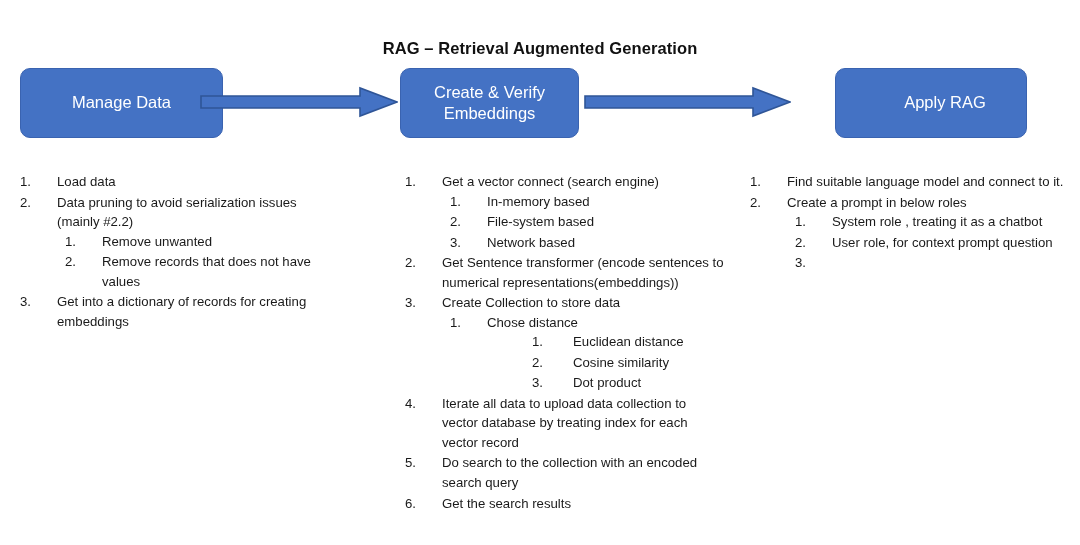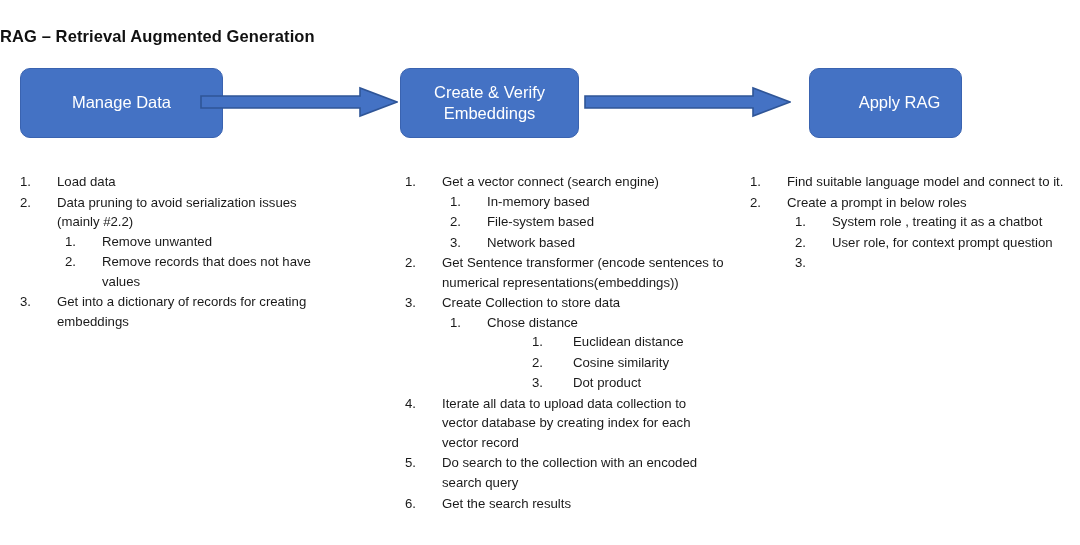--- a/index.html
+++ b/index.html
@@ -14,22 +14,23 @@
     font-family: "Liberation Sans", sans-serif;
     color: #1a1a1a;
     overflow: hidden;
     position: relative;
   }
 
   
   #diagram-title {
     position: absolute;
     left: 0;
-    top: 27px;
+    top: 39px;
     width: 1080px;
+    text-align: center;
     font-size: 16.5px;
     font-weight: bold;
     letter-spacing: 0.1px;
     color: #111111;
   }
 
   
   .flow-box {
     position: absolute;
     top: 68px;
@@ -42,21 +43,21 @@
     align-items: center;
     justify-content: center;
     text-align: center;
     font-size: 16.5px;
     line-height: 1.28;
     box-sizing: border-box;
     padding: 2px 8px;
   }
   #flow-box-0 { left: 20px;  width: 203px; }
   #flow-box-1 { left: 400px; width: 179px; }
-  #flow-box-2 { left: 809px; width: 153px; padding-left: 36px; }
+  #flow-box-2 { left: 835px; width: 192px; padding-left: 36px; }
 
   .flow-arrow {
     position: absolute;
     top: 86px;
     height: 32px;
   }
   #flow-arrow-0 { left: 200px; width: 198px; }
   #flow-arrow-1 { left: 584px; width: 207px; }
   .flow-arrow svg { display: block; width: 100%; height: 100%; }
 
@@ -201,21 +202,21 @@
               <li>
                 <span class="num">3.</span>
                 <span class="txt">Dot product</span>
               </li>
             </ul>
           </li>
         </ul>
       </li>
       <li>
         <span class="num">4.</span>
-        <span class="txt">Iterate all data to upload data collection to vector database by creating index for each vector record</span>
+        <span class="txt">Iterate all data to upload data collection to vector database by treating index for each vector record</span>
       </li>
       <li>
         <span class="num">5.</span>
         <span class="txt">Do search to the collection with an encoded search query</span>
       </li>
       <li>
         <span class="num">6.</span>
         <span class="txt">Get the search results</span>
       </li>
     </ul>

